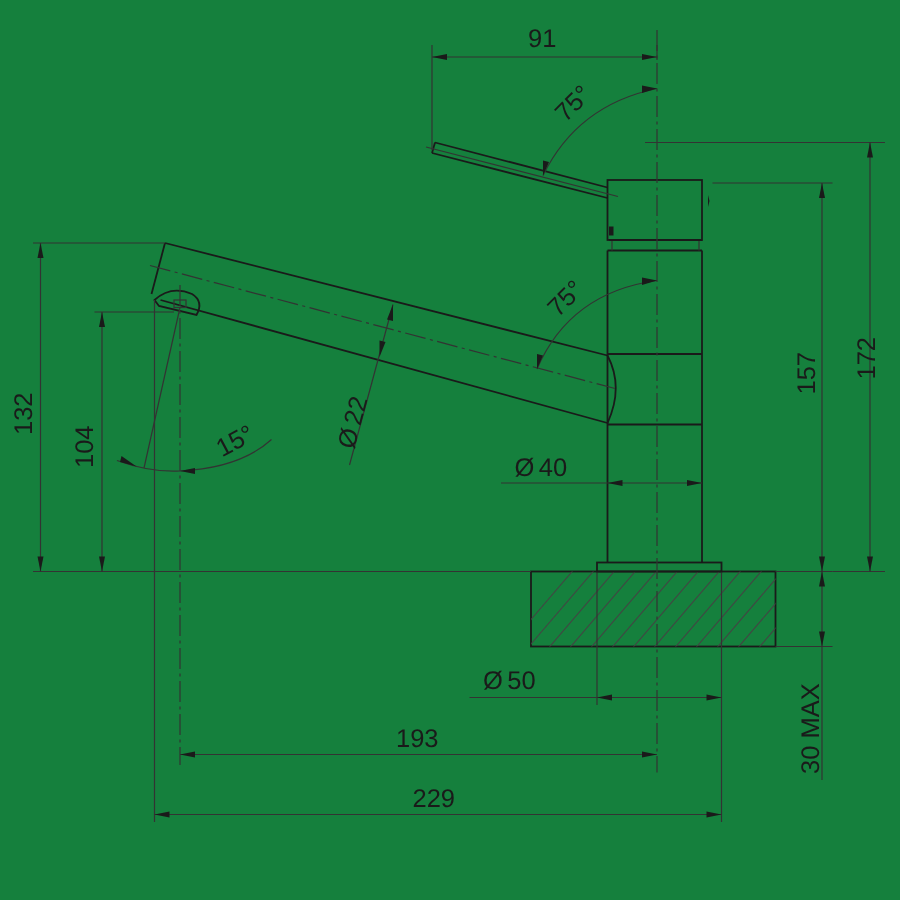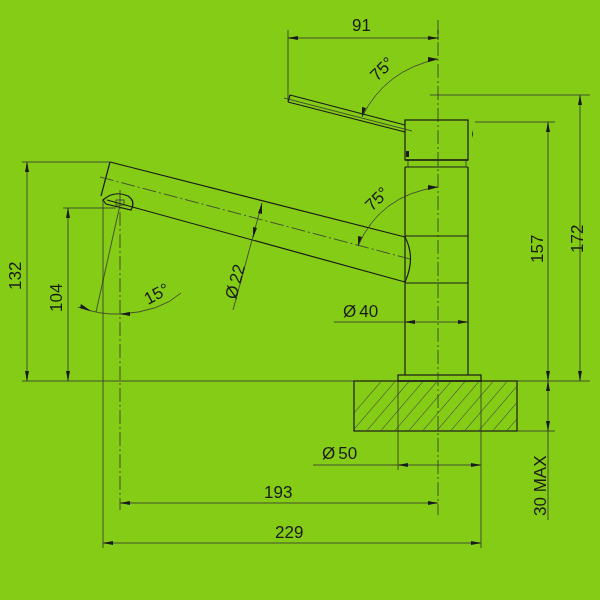--- a/index.html
+++ b/index.html
@@ -1,16 +1,16 @@
 <!DOCTYPE html>
 <html><head>
 <meta charset="utf-8">
 <style>
   html, body { margin: 0; padding: 0; background: #ffffff; }
-  #canvas { width: 600px; height: 600px; position: relative; overflow: hidden; background: #84cc16; }
+  #canvas { width: 600px; height: 600px; position: relative; overflow: hidden; background: #15803d; }
   svg { display: block; }
   .ln { stroke: #1a1a1a; stroke-width: 1.2; fill: none; }
   .thin { stroke: #333333; stroke-width: 0.8; fill: none; }
   .center { stroke: #333333; stroke-width: 0.8; fill: none; stroke-dasharray: 14 3 2 3; }
   .hatch { stroke: #444444; stroke-width: 0.7; }
   .dimtxt { font-family: "Liberation Sans", "DejaVu Sans", sans-serif; font-size: 17px; fill: #1a1a1a; }
   .arrow { fill: #1a1a1a; }
 </style>
 </head>
 <body>

